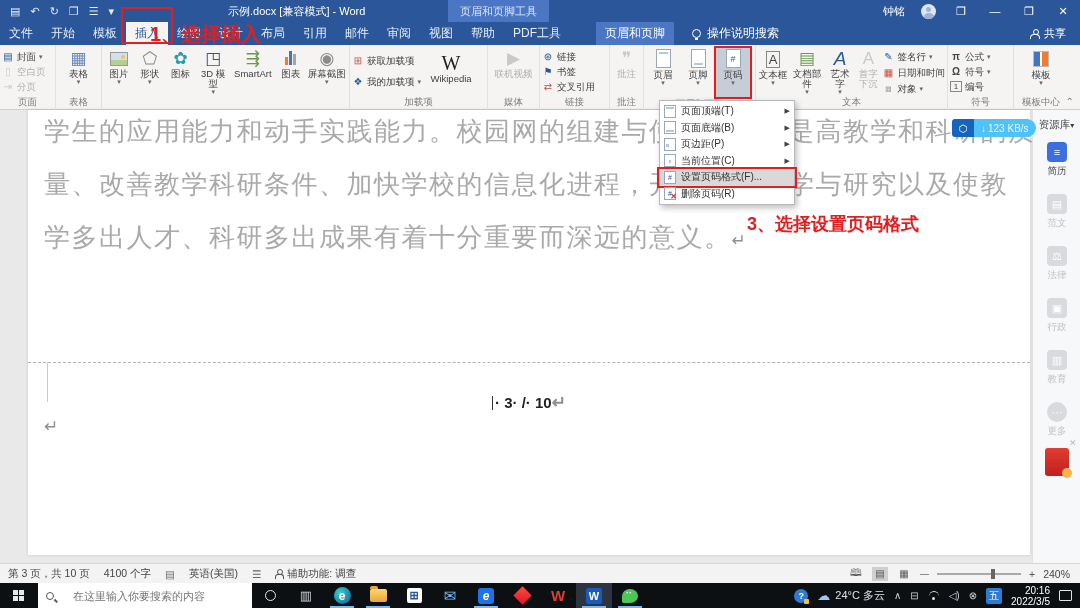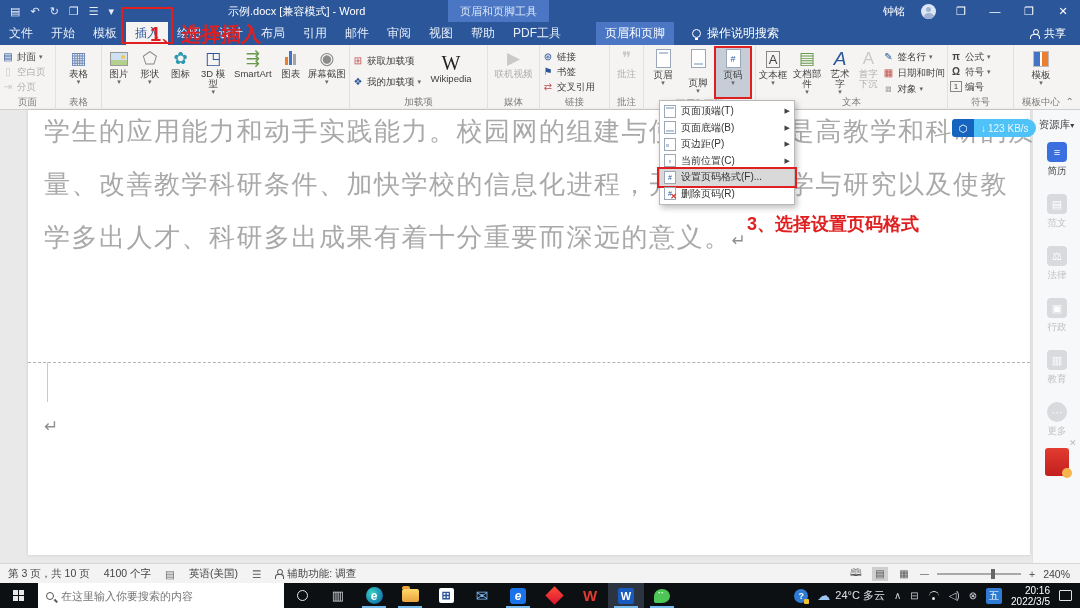--- a/index.html
+++ b/index.html
@@ -116,21 +116,21 @@
   .zthumb { position:absolute; left:54px; top:-4px; width:4px; height:10px; background:#666; }
   .sb-personic { width:8px; height:9px; position:relative; display:inline-block; }
   .sb-personic::before { content:""; position:absolute; left:2px; top:0; width:4px; height:4px; border-radius:50%; border:1px solid #555; }
   .sb-personic::after { content:""; position:absolute; left:0; top:5px; width:7px; height:4px; border-radius:3px 3px 0 0; border:1px solid #555; border-bottom:none; }
 
   
   .taskbar { position:absolute; left:0; top:583px; width:1080px; height:25px; background:#0d1013; display:flex; align-items:center; }
   .startbtn { width:38px; height:25px; display:flex; align-items:center; justify-content:center; }
   .winlogo { width:12px; height:12px; display:grid; grid-template-columns:5px 5px; grid-template-rows:5px 5px; gap:1px; }
   .winlogo i { background:#e8e8e8; }
-  .searchbox { width:246px; height:25px; background:#fff; display:flex; align-items:center; gap:7px; padding:0 8px; }
+  .searchbox { width:214px; height:25px; background:#fff; display:flex; align-items:center; gap:19px; padding:0 8px; }
   .mag { width:8px; height:8px; border:1.5px solid #555; border-radius:50%; position:relative; flex:0 0 8px; }
   .mag::after { content:""; position:absolute; left:7px; top:7px; width:4px; height:1.5px; background:#555; transform:rotate(45deg); }
   .searchbox input { border:none; outline:none; font-size:11px; color:#333; width:200px; font-family:"Liberation Sans", sans-serif; background:transparent; }
   .tb-ic { width:36px; height:25px; display:flex; align-items:center; justify-content:center; position:relative; color:#cfd3d8; font-size:13px; }
   .tb-ic.running::after { content:""; position:absolute; left:6px; right:6px; bottom:0; height:2px; background:#76b9ed; }
   .tb-ic.active-app { background:#2c3442; }
   .edge { width:17px; height:17px; border-radius:50%; background:radial-gradient(circle at 35% 35%, #35d2c4, #0c59a4); color:#fff; font-size:12px; font-weight:bold; display:flex; align-items:center; justify-content:center; }
   .folder { width:17px; height:13px; background:linear-gradient(180deg,#ffd96b,#e8a33d); border-radius:2px; position:relative; }
   .folder::before { content:""; position:absolute; top:-3px; left:0; width:8px; height:3px; background:#e8a33d; border-radius:2px 2px 0 0; }
   .store { width:15px; height:15px; background:#fff; border-radius:2px; color:#2b579a; font-size:11px; display:flex; align-items:center; justify-content:center; font-weight:bold; }
@@ -344,21 +344,21 @@
 
     <div class="rgroup" style="width:112px;">
       <div class="rgroup-body">
         <div class="bigbtn">
             <span class="pageic hdr"></span>
             <span style="margin-top:2px;">页眉</span>
             <span class="caret">▾</span>
           </div>
         <div class="bigbtn">
             <span class="pageic ftr"></span>
-            <span style="margin-top:10px;">页脚</span>
+            <span style="margin-top:2px;">页脚</span>
             <span class="caret">▾</span>
           </div>
         <div class="bigbtn btn-pagenum" style="position:relative;height:50px;">
           <span class="pageic">#</span>
           <span style="margin-top:2px;">页码</span>
           <span class="caret">▾</span>
           <i class="redbox box-btn"></i>
         </div>
       </div>
       <div class="rgroup-label">页眉和页脚</div>
@@ -443,20 +443,23 @@
 
   <div class="docarea">
     <div class="page">
       <span class="docline" style="left:16px; top:4px;">学生的应用能力和动手实践能力。校园网的组建与使用</span>
       <span class="docline" style="left:760px; top:4px;">是高教学和科研的质</span>
       <span class="docline" style="left:16px; top:57px;">量、改善教学科研条件、加快学校的信息化进程，开</span>
       <span class="docline" style="left:760px; top:57px;">学与研究以及使教</span>
       <span class="docline" style="left:16px; top:110px;"><b style="font-weight:normal;">学多出人才、科研多出成果有着十分重要而深远的意义。</b><i class="fmtmark" style="font-style:normal;">↵</i></span>
       <div class="dashline"></div>
       <div class="vline"></div>
+      <div class="pgfooter">
+        <span class="cursor"></span><span>· 3· /· 10</span><span class="fmtmark">↵</span>
+      </div>
       <span class="straymark fmtmark">↵</span>
     </div>
 
     <div class="badge">
       <span class="node">⬡</span>
       <span class="spd">
           <i style="font-style:normal;margin-right:2px;">↓</i>
           <span>123 KB/s</span>
         </span>
     </div>

